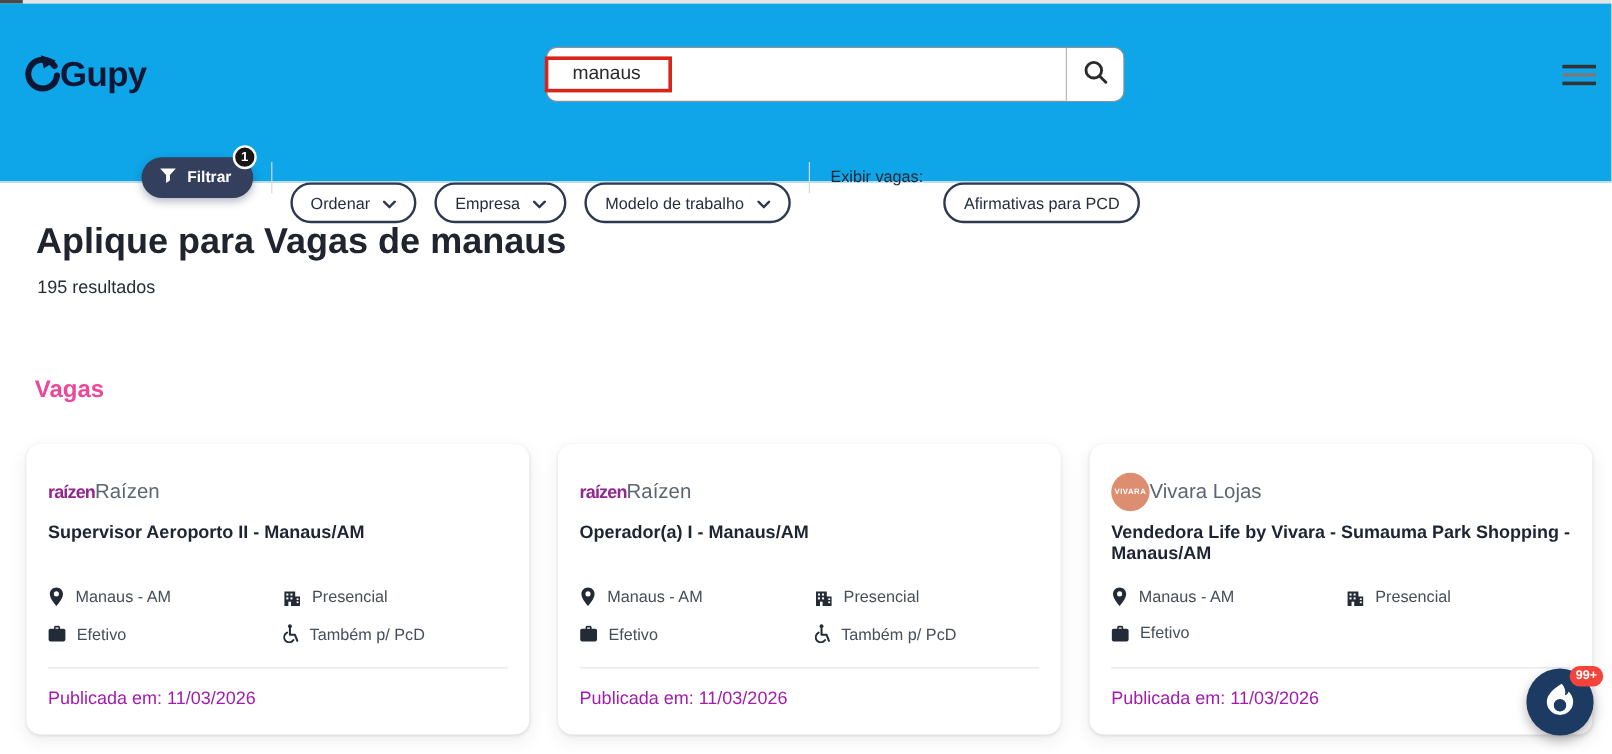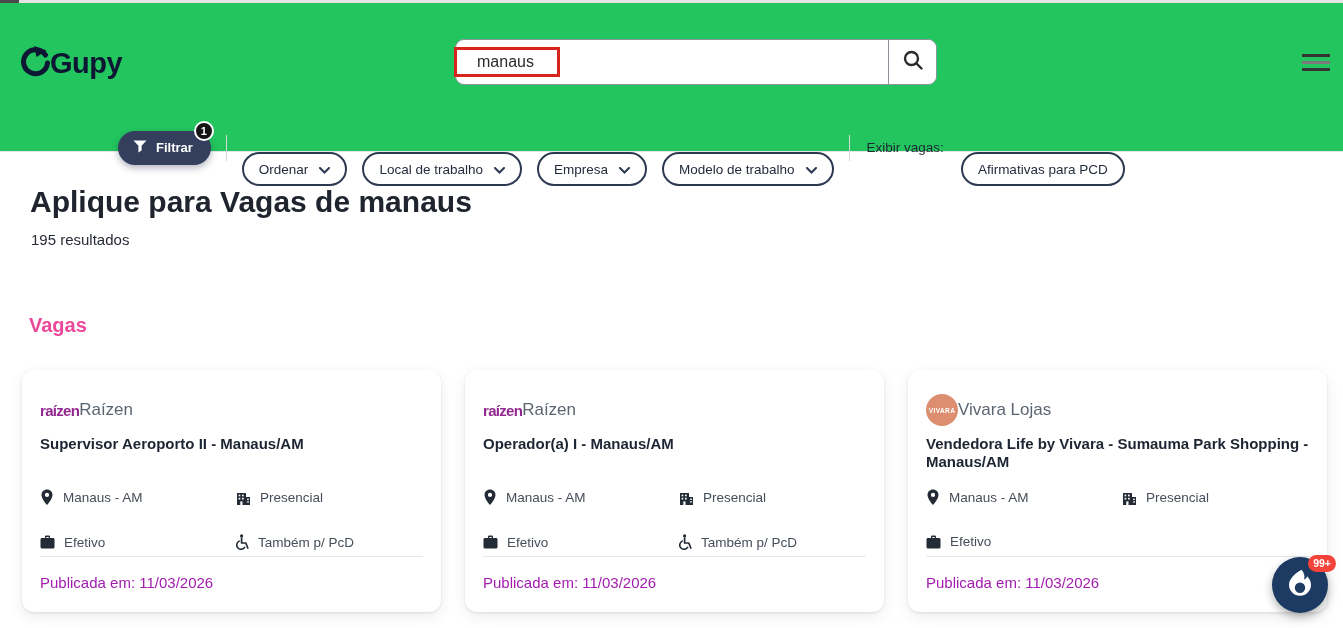--- a/index.html
+++ b/index.html
@@ -6,21 +6,21 @@
   html,body { width:1343px; height:628px; }
   body {
     position:relative; background:#ffffff; overflow:hidden;
     font-family:"Liberation Sans", sans-serif; color:#20242e;
   }
   
   .top-line { position:absolute; top:0; left:0; width:100%; height:3px; background:#e4e4e4; }
   .top-line-dark { position:absolute; top:0; left:0; width:19px; height:3px; background:#4a4a4a; }
 
   
-  .header { position:absolute; top:3px; left:0; right:0; height:149px; background:#22c55e; border-bottom:1px solid #e7e7e7; }
+  .header { position:absolute; top:3px; left:0; right:0; height:149px; background:#0ea5e9; border-bottom:1px solid #e7e7e7; }
 
   .logo { position:absolute; left:17px; top:40px; display:flex; align-items:center; cursor:pointer; }
   .logo-word { font-size:29px; font-weight:bold; color:#0d1733; letter-spacing:-0.5px; margin-left:-3px; }
 
   .search-bar { position:absolute; left:455px; top:36px; width:482px; height:46px; border:1px solid #8d939c; border-radius:9px; display:flex; background:#fff; }
   .search-input-wrap { flex:1; position:relative; display:flex; align-items:center; padding-left:21px; }
   .search-input { border:none; outline:none; font-size:16px; color:#2b2b2b; width:95%; background:transparent; font-family:"Liberation Sans", sans-serif; }
   .annotation-box { position:absolute; left:-2px; top:7px; width:106px; height:30px; border:3px solid #d8251c; pointer-events:none; }
   .search-btn { width:48px; border-left:1px solid #8d939c; display:flex; align-items:center; justify-content:center; background:#fff; border-radius:0 8px 8px 0; cursor:pointer; }
 
@@ -41,21 +41,21 @@
   .section-title { position:absolute; left:29px; top:314px; font-size:20px; font-weight:bold; color:#ec4899; }
 
   .cards { position:absolute; left:22px; top:370px; display:flex; gap:24px; }
   .card { width:419px; height:242px; background:#fff; border-radius:12px; position:relative; padding:24px 18px 0 18px; cursor:pointer;
           box-shadow:0 1px 3px rgba(0,0,0,.10), 0 5px 16px rgba(0,0,0,.07); }
   .company-row { display:flex; align-items:center; height:32px; margin-bottom:9px; }
   .company-name { font-size:17px; color:#5c6672; }
   .raizen-logo { color:#92278f; font-weight:bold; font-size:15px; letter-spacing:-0.7px; }
   .vivara-logo { width:32px; height:32px; border-radius:50%; background:#dd8e70; color:#fff; font-size:6.5px; font-weight:bold; display:flex; align-items:center; justify-content:center; letter-spacing:0.4px; flex:0 0 32px; }
   .job-title { font-size:15px; font-weight:bold; color:#1d2533; line-height:1.22; }
-  .details { position:absolute; left:18px; top:119px; display:grid; grid-template-columns:196px auto; row-gap:28px; }
+  .details { position:absolute; left:18px; top:119px; display:grid; grid-template-columns:196px auto; row-gap:14px; }
   .detail-item { display:flex; align-items:center; gap:9px; font-size:13.5px; color:#464e59; }
   .detail-item svg { flex:0 0 auto; }
   .card-divider { position:absolute; left:18px; right:18px; top:186px; height:1px; background:#e4e7eb; }
   .published { position:absolute; left:18px; top:204px; font-size:15px; color:#a21caf; }
 
   
   .fab { position:absolute; left:1272px; top:557px; width:56px; height:56px; border-radius:50%; background:#1d3a63; display:flex; align-items:center; justify-content:center; cursor:pointer; box-shadow:0 4px 10px rgba(0,0,0,.3); }
   .fab-badge { position:absolute; top:-2px; right:-8px; background:#f4433a; color:#fff; border-radius:10px; padding:3px 5px; font-size:10.5px; font-weight:bold; line-height:1; }
 </style>
 </head>
@@ -112,28 +112,20 @@
 
     <button class="pill">
       <span>Ordenar</span>
       <span>
         <svg width="11" height="7" viewBox="0 0 11 7" fill="none">
             <path d="M1 1 L5.5 5.5 L10 1" stroke="#2c3950" stroke-width="2" stroke-linecap="round"></path>
           </svg>
       </span>
     </button>
 
-    <button class="pill">
-      <span>Local de trabalho</span>
-      <span>
-        <svg width="11" height="7" viewBox="0 0 11 7" fill="none">
-            <path d="M1 1 L5.5 5.5 L10 1" stroke="#2c3950" stroke-width="2" stroke-linecap="round"></path>
-          </svg>
-      </span>
-    </button>
 
     <button class="pill">
       <span>Empresa</span>
       <span>
         <svg width="11" height="7" viewBox="0 0 11 7" fill="none">
             <path d="M1 1 L5.5 5.5 L10 1" stroke="#2c3950" stroke-width="2" stroke-linecap="round"></path>
           </svg>
       </span>
     </button>
 

